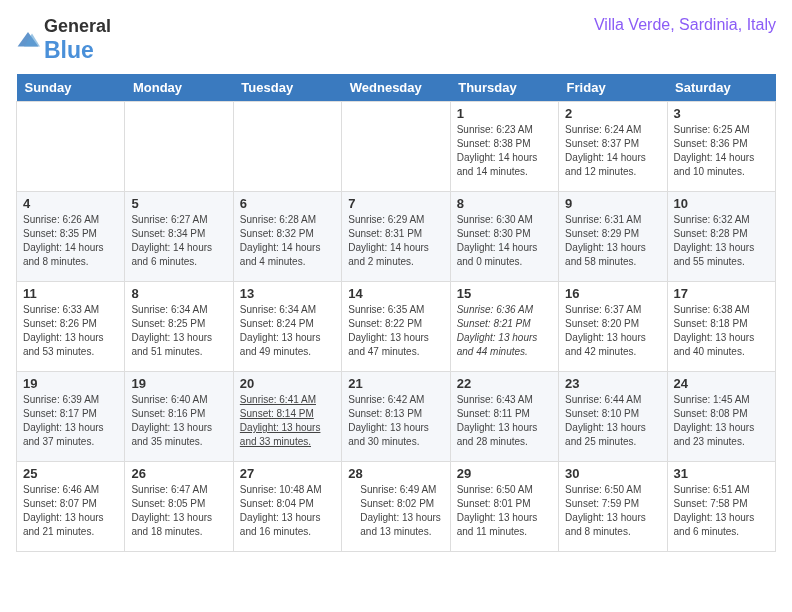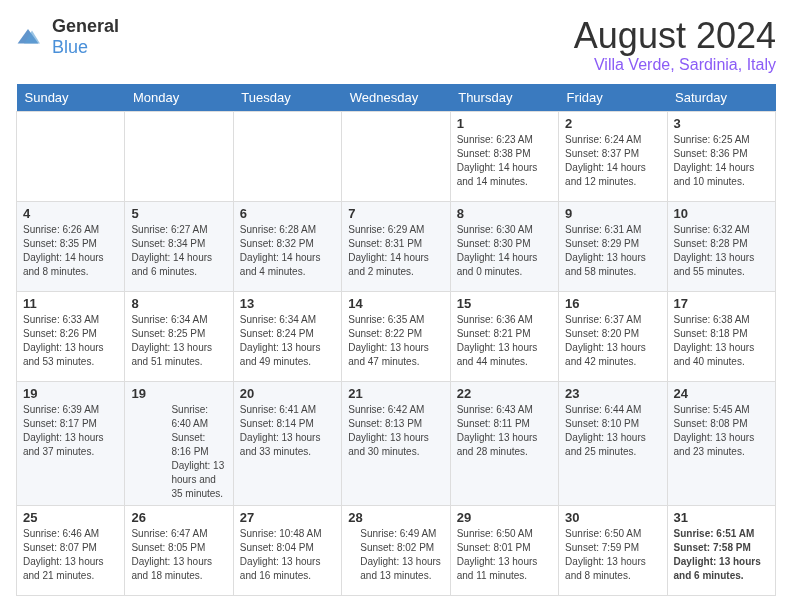--- a/index.html
+++ b/index.html
@@ -12,30 +12,30 @@
     }
     .header-area {
       display: flex;
       justify-content: space-between;
       align-items: flex-start;
       margin-bottom: 10px;
     }
     .logo {
       display: flex;
       align-items: center;
-      gap: 12px;
+      gap: 4px;
     }
     .logo-text-general {
       font-size: 18px;
       font-weight: bold;
       color: #333;
     }
     .logo-text-blue {
-      font-size: 18px;
-      font-weight: normal;
+      font-size: 23px;
+      font-weight: bold;
       color: #4a90d9;
     }
     .logo-icon {
       width: 24px;
       height: 20px;
     }
     .title-area {
       text-align: right;
     }
     .month-title {
@@ -52,21 +52,21 @@
       width: 100%;
       border-collapse: collapse;
       table-layout: fixed;
     }
     .calendar-table th {
       background-color: #3a7abf;
       color: white;
       text-align: left;
       padding: 6px 8px;
       font-size: 13px;
-      font-weight: normal;
+      font-weight: bold;
     }
     .calendar-table td {
       border: 1px solid #ddd;
       vertical-align: top;
       padding: 4px 6px;
       font-size: 10.5px;
       color: #333;
       height: 90px;
     }
     .calendar-table tr:nth-child(even) td {
@@ -100,21 +100,20 @@
       <rect x="0" y="0" width="30" height="24" fill="white"></rect>
       <polygon points="15,2 28,20 2,20" fill="#3a7abf" opacity="0.8"></polygon>
       <polygon points="20,4 30,20 10,20" fill="#5a9fd4" opacity="0.6"></polygon>
     </svg>
     <div>
       <span class="logo-text-general">General</span><br>
       <span class="logo-text-blue">Blue</span>
     </div>
   </div>
   <div class="title-area">
-    <div class="month-title">August 2024</div>
     <div class="location-title">Villa Verde, Sardinia, Italy</div>
   </div>
 </div>
 
 <table class="calendar-table">
   <thead>
     <tr>
     <th>Sunday</th>
         <th>Monday</th>
         <th>Tuesday</th>
@@ -213,21 +212,21 @@
 Daylight: 13 hours and 49 minutes.</div>
         </td>
         <td>
           <span class="day-number">14</span>
           <div class="day-info" style="white-space: pre-line;">Sunrise: 6:35 AM
 Sunset: 8:22 PM
 Daylight: 13 hours and 47 minutes.</div>
         </td>
         <td>
           <span class="day-number">15</span>
-          <div class="day-info" style="white-space: pre-line;">Sunrise: 6:36 AM
+          <div class="day-info" style="white-space: pre-line; font-style: italic;">Sunrise: 6:36 AM
 Sunset: 8:21 PM
 Daylight: 13 hours and 44 minutes.</div>
         </td>
         <td>
           <span class="day-number">16</span>
           <div class="day-info" style="white-space: pre-line;">Sunrise: 6:37 AM
 Sunset: 8:20 PM
 Daylight: 13 hours and 42 minutes.</div>
         </td>
         <td>
@@ -239,27 +238,27 @@
       </tr>
       <tr>
         <td>
           <span class="day-number">19</span>
           <div class="day-info" style="white-space: pre-line;">Sunrise: 6:39 AM
 Sunset: 8:17 PM
 Daylight: 13 hours and 37 minutes.</div>
         </td>
         <td>
           <span class="day-number">19</span>
-          <div class="day-info" style="white-space: pre-line; margin-left: 40px;">Sunrise: 6:40 AM
+          <div class="day-info" style="white-space: pre-line;">Sunrise: 6:40 AM
 Sunset: 8:16 PM
 Daylight: 13 hours and 35 minutes.</div>
         </td>
         <td>
           <span class="day-number">20</span>
-          <div class="day-info" style="white-space: pre-line;">Sunrise: 6:41 AM
+          <div class="day-info" style="white-space: pre-line; text-decoration: underline;">Sunrise: 6:41 AM
 Sunset: 8:14 PM
 Daylight: 13 hours and 33 minutes.</div>
         </td>
         <td>
           <span class="day-number">21</span>
           <div class="day-info" style="white-space: pre-line;">Sunrise: 6:42 AM
 Sunset: 8:13 PM
 Daylight: 13 hours and 30 minutes.</div>
         </td>
         <td>
@@ -269,21 +268,21 @@
 Daylight: 13 hours and 28 minutes.</div>
         </td>
         <td>
           <span class="day-number">23</span>
           <div class="day-info" style="white-space: pre-line;">Sunrise: 6:44 AM
 Sunset: 8:10 PM
 Daylight: 13 hours and 25 minutes.</div>
         </td>
         <td>
           <span class="day-number">24</span>
-          <div class="day-info" style="white-space: pre-line;">Sunrise: 5:45 AM
+          <div class="day-info" style="white-space: pre-line;">Sunrise: 1:45 AM
 Sunset: 8:08 PM
 Daylight: 13 hours and 23 minutes.</div>
         </td>
       </tr>
       <tr>
         <td>
           <span class="day-number">25</span>
           <div class="day-info" style="white-space: pre-line;">Sunrise: 6:46 AM
 Sunset: 8:07 PM
 Daylight: 13 hours and 21 minutes.</div>
@@ -313,19 +312,19 @@
 Daylight: 13 hours and 11 minutes.</div>
         </td>
         <td>
           <span class="day-number">30</span>
           <div class="day-info" style="white-space: pre-line;">Sunrise: 6:50 AM
 Sunset: 7:59 PM
 Daylight: 13 hours and 8 minutes.</div>
         </td>
         <td>
           <span class="day-number">31</span>
-          <div class="day-info" style="white-space: pre-line; font-weight: bold;">Sunrise: 6:51 AM
+          <div class="day-info" style="white-space: pre-line;">Sunrise: 6:51 AM
 Sunset: 7:58 PM
 Daylight: 13 hours and 6 minutes.</div>
         </td>
       </tr>
     </tbody>
 </table>
 
 </body></html>

